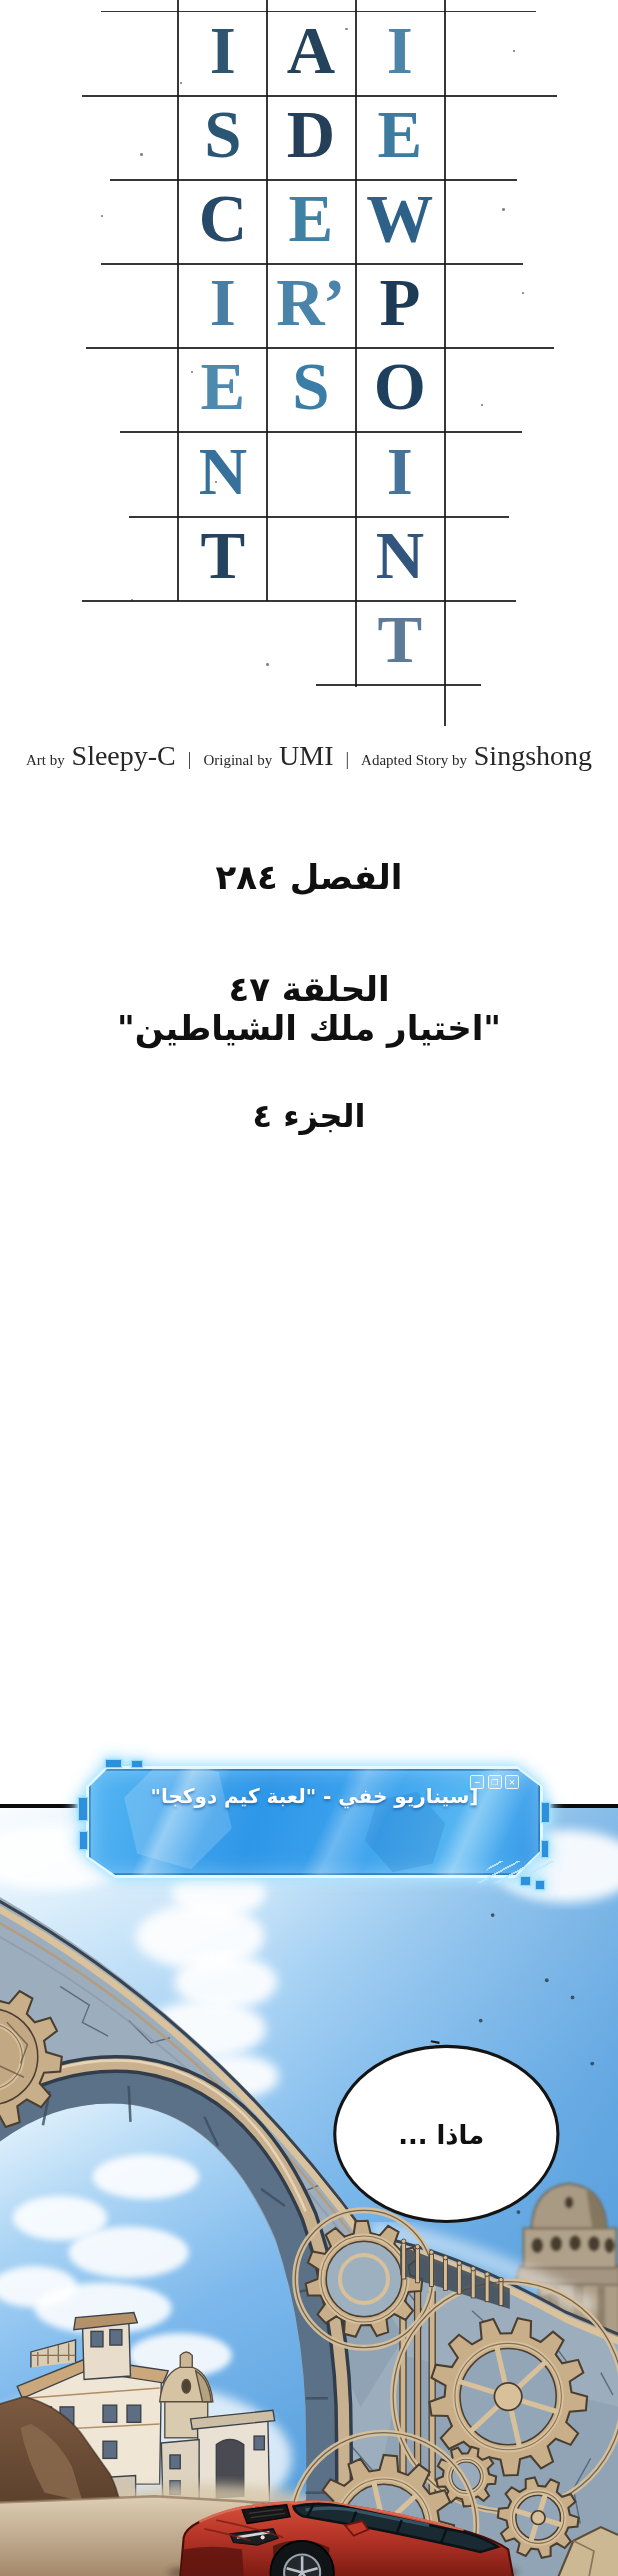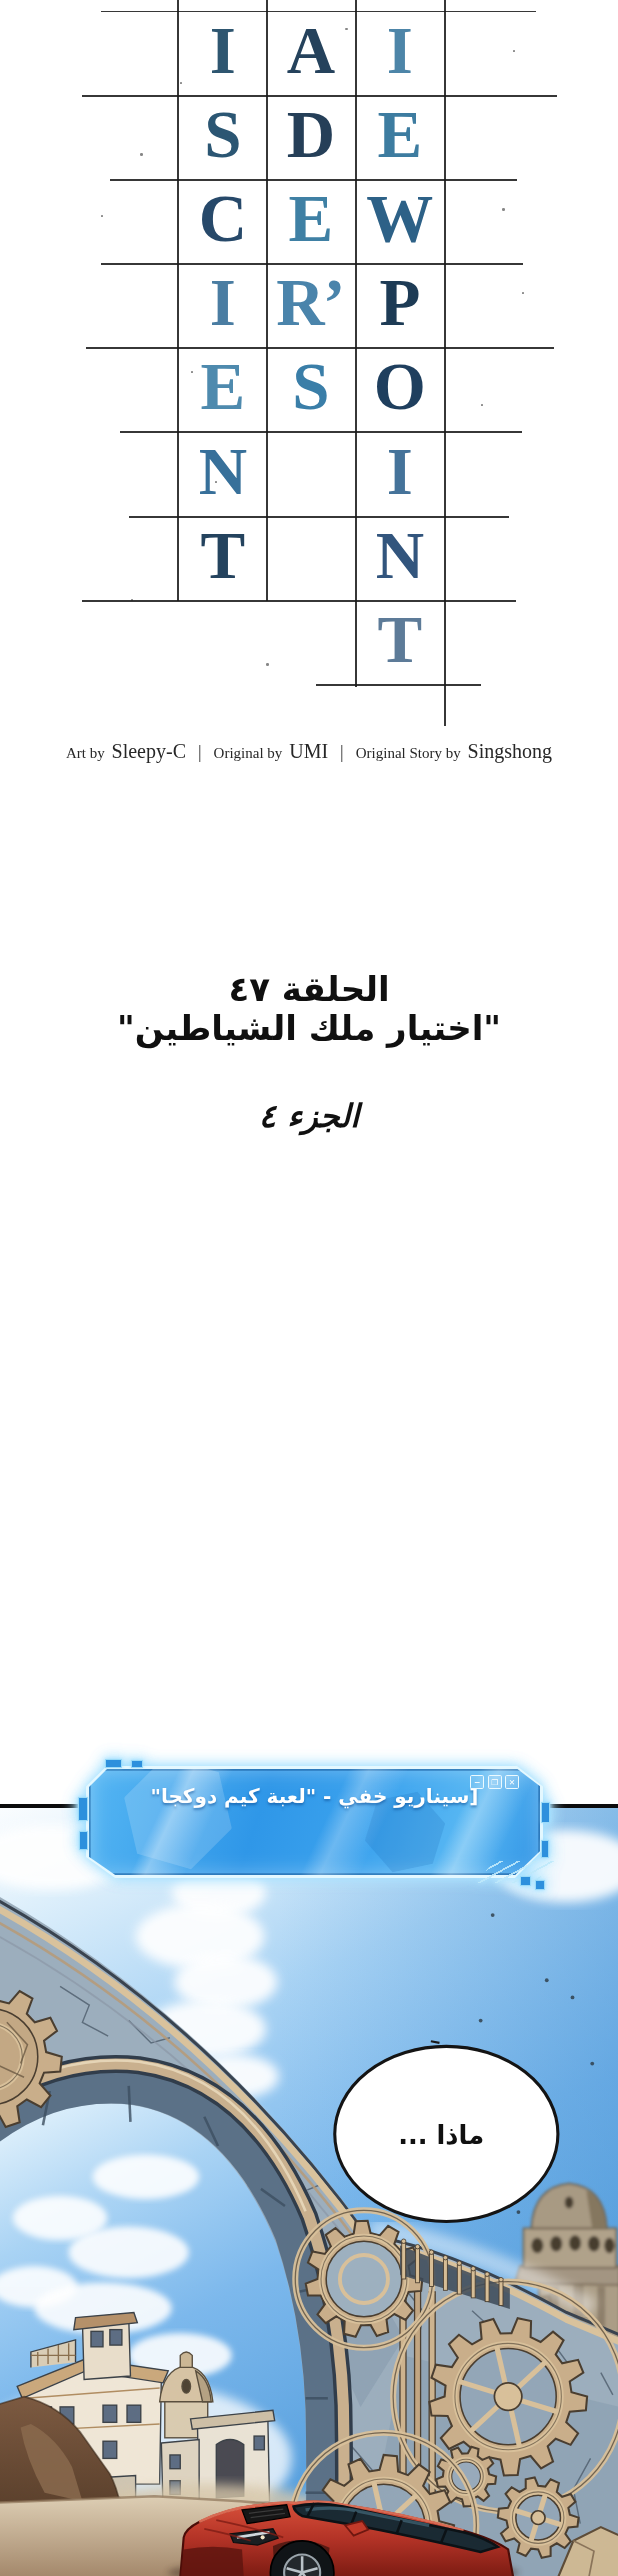--- a/index.html
+++ b/index.html
@@ -14,30 +14,30 @@
   .gline.v{width:1.7px;}
   .gspeck{position:absolute;background:#222;border-radius:50%;opacity:.55;}
   .tletter{position:absolute;transform:translate(-50%,-54%);
            font-family:"Liberation Serif",serif;font-weight:600;
            font-size:67px;line-height:1;letter-spacing:-1.7px;}
 
   
   #credits{position:absolute;left:0;top:740px;width:618px;text-align:center;
            color:#272727;font-family:"Liberation Serif",serif;white-space:nowrap;}
   #credits .lab{font-size:15px;font-family:Liberation Serif, serif;}
-  #credits .nam{font-size:20px;}
+  #credits .nam{font-size:28px;}
   #credits .sep{font-size:18px;padding:0 8.6px;color:#333;}
 
   
   .arline{position:absolute;left:0;width:618px;text-align:center;direction:rtl;
           font-family:"DejaVu Sans",sans-serif;font-weight:700;color:#101010;}
   #ar1{top:857px;font-size:34px;}
   #ar2{top:969px;font-size:34px;}
   #ar3{top:1008px;font-size:34px;}
-  #ar4{top:1097px;font-size:32px;font-style:italic;}
+  #ar4{top:1097px;font-size:32px;}
 
   
   #panel-line{position:absolute;left:0;top:1804px;width:618px;height:4.3px;background:#0b0b0c;z-index:2;}
 
   
   #scene{position:absolute;left:0;top:1806px;width:618px;height:770px;z-index:1;}
 
   
   #watermark{position:absolute;left:2.6px;top:2360px;z-index:6;
      transform:rotate(90deg);transform-origin:top left;
@@ -129,24 +129,25 @@
       <div class="tletter" style="color: rgb(93, 123, 152); left: 399px; top: 642px;">T</div>
     </div>
 
   <div id="credits">
     <span class="lab">Art by</span>&nbsp;
     <span class="nam">Sleepy-C</span>
     <span class="sep">|</span>
     <span class="lab">Original by</span>&nbsp;
     <span class="nam">UMI</span>
     <span class="sep">|</span>
-    <span class="lab">Original Story by</span>&nbsp;
+    <span class="lab">Adapted Story by</span>&nbsp;
     <span class="nam">Singshong</span>
   </div>
 
+  <div class="arline" id="ar1">الفصل ٢٨٤</div>
   <div class="arline" id="ar2">الحلقة ٤٧</div>
   <div class="arline" id="ar3">"اختيار ملك الشياطين"</div>
   <div class="arline" id="ar4">الجزء ٤</div>
 
   <div id="panel-line"></div>
 
   <svg id="scene" viewBox="0 0 720 897" preserveAspectRatio="none">
     <defs>
       <linearGradient id="skyG" x1="0" y1="0" x2="0.35" y2="1">
         <stop offset="0" stop-color="#fbfdff"></stop>

